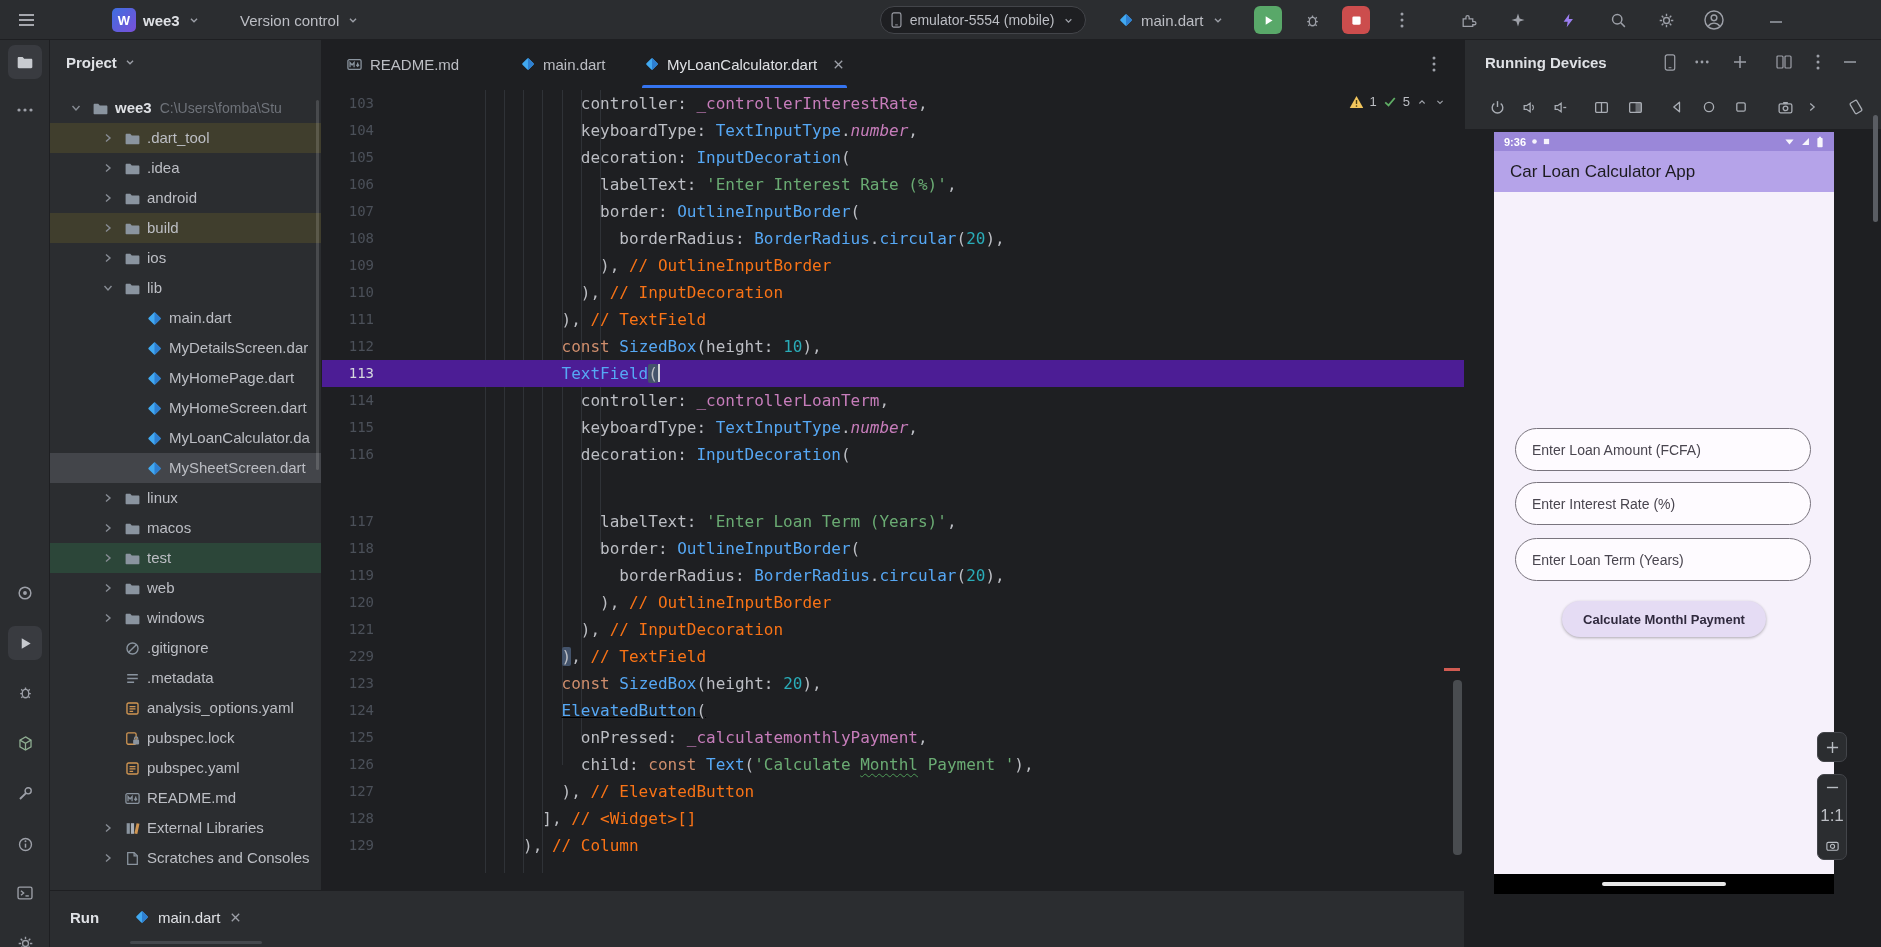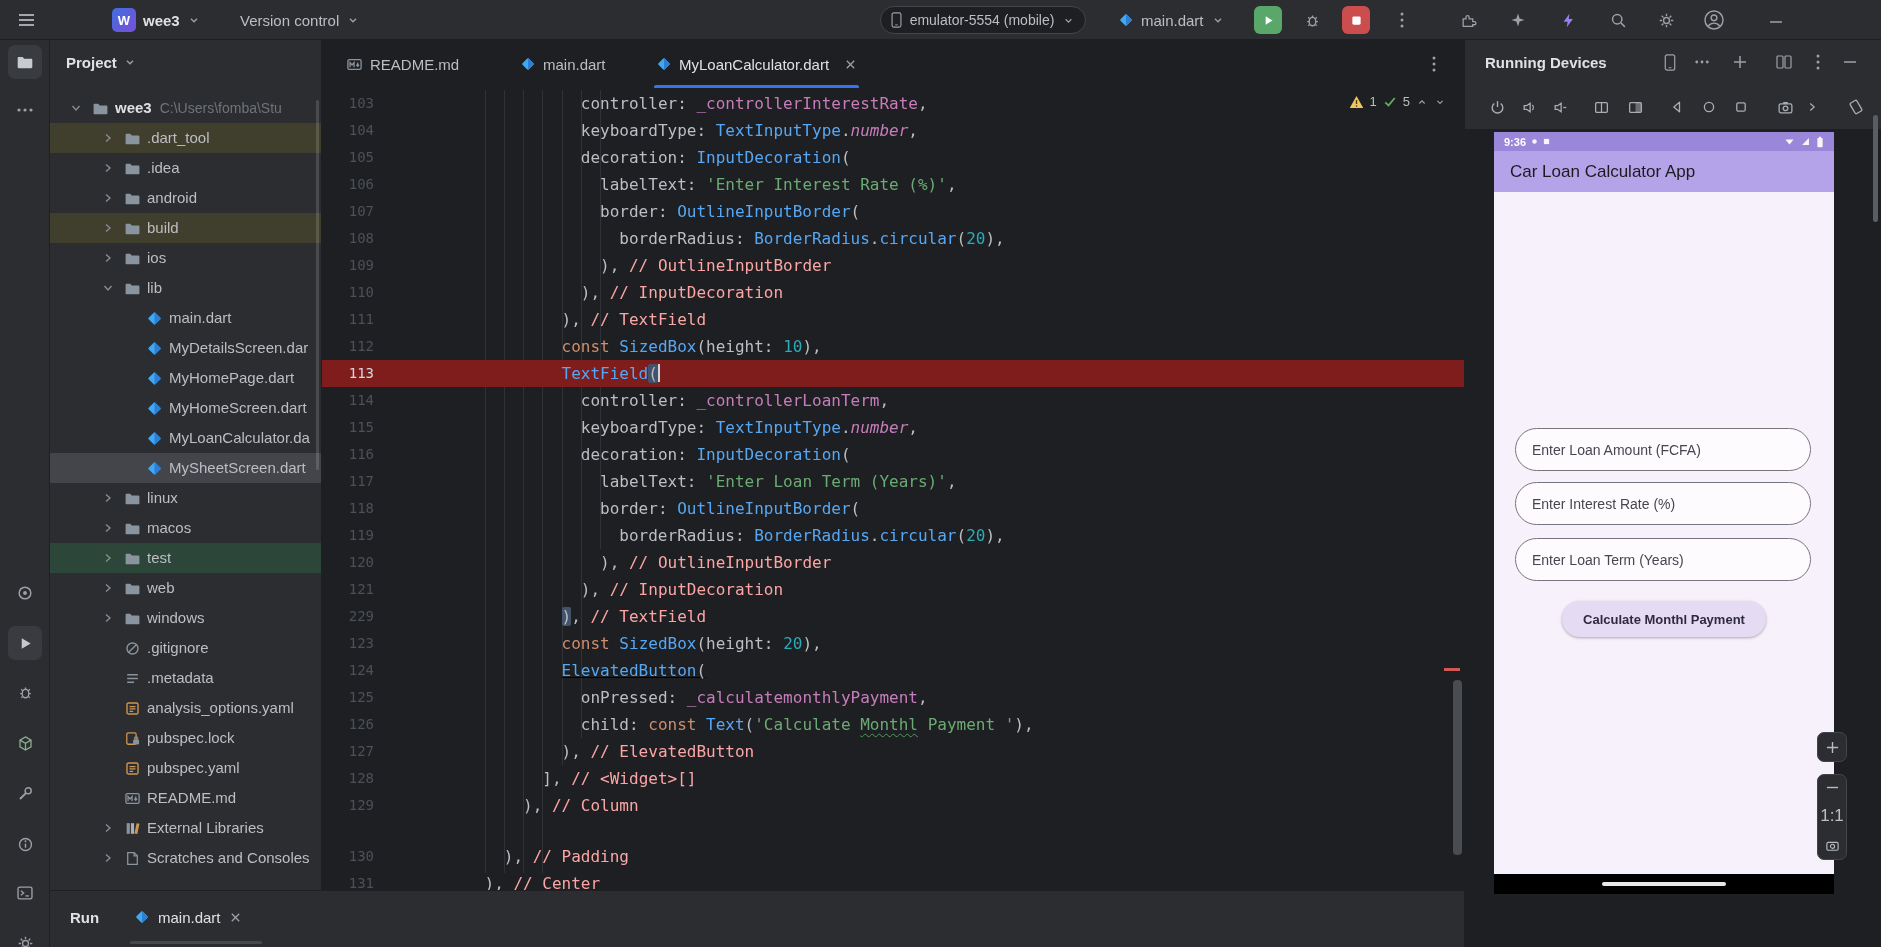--- a/index.html
+++ b/index.html
@@ -43,26 +43,26 @@
   
   #editor{position:absolute;left:322px;top:40px;width:1142px;height:850px;background:#1e1f22;overflow:hidden;}
   #tabbar{position:absolute;left:0;top:0;width:100%;height:48px;}
   .etab{position:absolute;top:0;height:48px;display:flex;align-items:center;gap:7px;color:#bcbec4;font-size:15px;padding:0 10px;}
   .etab.active{color:#dfe1e5;}
   .etab .underline{position:absolute;left:8px;right:8px;bottom:0;height:3px;background:#3574f0;border-radius:2px 2px 0 0;}
   #code-wrap{position:absolute;left:0;top:48px;right:0;bottom:0;padding-top:2px;font-family:"DejaVu Sans Mono",monospace;}
   #guides{position:absolute;left:0;top:2px;right:0;bottom:0;z-index:0;pointer-events:none;}
   .guide{position:absolute;width:1px;background:#2f3237;top:0;}
   .code-row{position:relative;height:27px;z-index:1;white-space:pre;}
-  .code-row.current{background:#7f1d1d;}
+  .code-row.current{background:#4c1d95;}
   .ln{position:absolute;left:0;top:0;width:52px;text-align:right;font-size:14px;line-height:27px;color:#4b5059;}
   .current .ln{color:#d5d8de;}
   .code-text{display:block;line-height:27px;font-size:16px;}
   .tok-pl{color:#bcbec4;} .tok-kw{color:#cf8e6d;} .tok-cls{color:#56a8f5;}
-  .tok-num{color:#2aacb8;} .tok-cmt{color:#fca5a5;}
+  .tok-num{color:#2aacb8;} .tok-cmt{color:#f97316;}
   .tok-str,.tok-strw{color:#6aab73;}
   .tok-strw{text-decoration:underline wavy #4e9a57 1px;text-underline-offset:3px;}
   .tok-fld{color:#c77dbb;} .tok-fldi{color:#c77dbb;font-style:italic;}
   .tok-plb{color:#bcbec4;background:#43536b;border-radius:2px;}
   .caret{display:inline-block;width:2px;height:18px;background:#d1d4da;vertical-align:-3px;}
   #inspections{position:absolute;top:54px;right:18px;display:flex;align-items:center;gap:6px;color:#bcbec4;font-size:13px;z-index:3;}
   #ed-scroll-thumb{position:absolute;right:2px;top:640px;width:9px;height:175px;background:#494c50;border-radius:4px;z-index:3;}
   #ed-stripe-mark{position:absolute;right:4px;top:628px;width:16px;height:3px;background:#d15b52;z-index:3;}
 
   
@@ -532,21 +532,21 @@
       </div>
       <div class="etab" style="left:188px">
         <svg width="16" height="16" viewBox="0 0 16 16">
             <g transform="rotate(45 8 8)">
               <rect x="3.6" y="3.6" width="8.8" height="8.8" rx="1" fill="#41a9f1"></rect>
             </g>
             <path d="M8 1.9 14.1 8 8 14.1z" fill="#2e7fd1"></path>
           </svg>
         <span>main.dart</span>
       </div>
-      <div class="etab active" style="left:324px">
+      <div class="etab active" style="left:312px">
         <svg width="16" height="16" viewBox="0 0 16 16">
             <g transform="rotate(45 8 8)">
               <rect x="3.6" y="3.6" width="8.8" height="8.8" rx="1" fill="#41a9f1"></rect>
             </g>
             <path d="M8 1.9 14.1 8 8 14.1z" fill="#2e7fd1"></path>
           </svg>
         <span>MyLoanCalculator.dart</span>
         <svg width="13" height="13" viewBox="0 0 14 14" style="margin-left:8px">
             <path d="M3 3l8 8M11 3l-8 8" stroke="#9da0a8" stroke-width="1.4"></path>
           </svg>
@@ -579,21 +579,21 @@
           <div class="code-row"><span class="ln">107</span><span class="code-text" style="padding-left: 278.08px;"><span class="tok-pl">border: </span><span class="tok-cls">OutlineInputBorder</span><span class="tok-pl">(</span></span></div>
           <div class="code-row"><span class="ln">108</span><span class="code-text" style="padding-left: 297.34px;"><span class="tok-pl">borderRadius: </span><span class="tok-cls">BorderRadius</span><span class="tok-pl">.</span><span class="tok-cls">circular</span><span class="tok-pl">(</span><span class="tok-num">20</span><span class="tok-pl">),</span></span></div>
           <div class="code-row"><span class="ln">109</span><span class="code-text" style="padding-left: 278.08px;"><span class="tok-pl">), </span><span class="tok-cmt">// OutlineInputBorder</span></span></div>
           <div class="code-row"><span class="ln">110</span><span class="code-text" style="padding-left: 258.82px;"><span class="tok-pl">), </span><span class="tok-cmt">// InputDecoration</span></span></div>
           <div class="code-row"><span class="ln">111</span><span class="code-text" style="padding-left: 239.56px;"><span class="tok-pl">), </span><span class="tok-cmt">// TextField</span></span></div>
           <div class="code-row"><span class="ln">112</span><span class="code-text" style="padding-left: 239.56px;"><span class="tok-kw">const</span><span class="tok-pl"> </span><span class="tok-cls">SizedBox</span><span class="tok-pl">(height: </span><span class="tok-num">10</span><span class="tok-pl">),</span></span></div>
           <div class="code-row current"><span class="ln">113</span><span class="code-text" style="padding-left: 239.56px;"><span class="tok-cls">TextField</span><span class="tok-plb">(</span><span class="caret"></span></span></div>
           <div class="code-row"><span class="ln">114</span><span class="code-text" style="padding-left: 258.82px;"><span class="tok-pl">controller: </span><span class="tok-fld">_controllerLoanTerm</span><span class="tok-pl">,</span></span></div>
           <div class="code-row"><span class="ln">115</span><span class="code-text" style="padding-left: 258.82px;"><span class="tok-pl">keyboardType: </span><span class="tok-cls">TextInputType</span><span class="tok-pl">.</span><span class="tok-fldi">number</span><span class="tok-pl">,</span></span></div>
           <div class="code-row"><span class="ln">116</span><span class="code-text" style="padding-left: 258.82px;"><span class="tok-pl">decoration: </span><span class="tok-cls">InputDecoration</span><span class="tok-pl">(</span></span></div>
-          <div class="code-row"><span class="ln">117</span><span class="code-text" style="padding-left: 278.08px;"><span class="tok-pl">labelText: </span><span class="tok-str">'Enter Loan Term (Years)'</span><span class="tok-pl">,</span></span></div>
+          <div class="code-row"><span class="ln">117</span><span class="code-text" style="padding-left: 278.08px; margin-top: 40px;"><span class="tok-pl">labelText: </span><span class="tok-str">'Enter Loan Term (Years)'</span><span class="tok-pl">,</span></span></div>
           <div class="code-row"><span class="ln">118</span><span class="code-text" style="padding-left: 278.08px;"><span class="tok-pl">border: </span><span class="tok-cls">OutlineInputBorder</span><span class="tok-pl">(</span></span></div>
           <div class="code-row"><span class="ln">119</span><span class="code-text" style="padding-left: 297.34px;"><span class="tok-pl">borderRadius: </span><span class="tok-cls">BorderRadius</span><span class="tok-pl">.</span><span class="tok-cls">circular</span><span class="tok-pl">(</span><span class="tok-num">20</span><span class="tok-pl">),</span></span></div>
           <div class="code-row"><span class="ln">120</span><span class="code-text" style="padding-left: 278.08px;"><span class="tok-pl">), </span><span class="tok-cmt">// OutlineInputBorder</span></span></div>
           <div class="code-row"><span class="ln">121</span><span class="code-text" style="padding-left: 258.82px;"><span class="tok-pl">), </span><span class="tok-cmt">// InputDecoration</span></span></div>
           <div class="code-row"><span class="ln">229</span><span class="code-text" style="padding-left: 239.56px;"><span class="tok-plb">)</span><span class="tok-pl">, </span><span class="tok-cmt">// TextField</span></span></div>
           <div class="code-row"><span class="ln">123</span><span class="code-text" style="padding-left: 239.56px;"><span class="tok-kw">const</span><span class="tok-pl"> </span><span class="tok-cls">SizedBox</span><span class="tok-pl">(height: </span><span class="tok-num">20</span><span class="tok-pl">),</span></span></div>
           <div class="code-row"><span class="ln">124</span><span class="code-text" style="padding-left: 239.56px; text-decoration: underline;"><span class="tok-cls">ElevatedButton</span><span class="tok-pl">(</span></span></div>
           <div class="code-row"><span class="ln">125</span><span class="code-text" style="padding-left: 258.82px;"><span class="tok-pl">onPressed: </span><span class="tok-fld">_calculatemonthlyPayment</span><span class="tok-pl">,</span></span></div>
           <div class="code-row"><span class="ln">126</span><span class="code-text" style="padding-left: 258.82px;"><span class="tok-pl">child: </span><span class="tok-kw">const</span><span class="tok-pl"> </span><span class="tok-cls">Text</span><span class="tok-pl">(</span><span class="tok-str">'Calculate </span><span class="tok-strw">Monthl</span><span class="tok-str"> Payment '</span><span class="tok-pl">),</span></span></div>
           <div class="code-row"><span class="ln">127</span><span class="code-text" style="padding-left: 239.56px;"><span class="tok-pl">), </span><span class="tok-cmt">// ElevatedButton</span></span></div>

